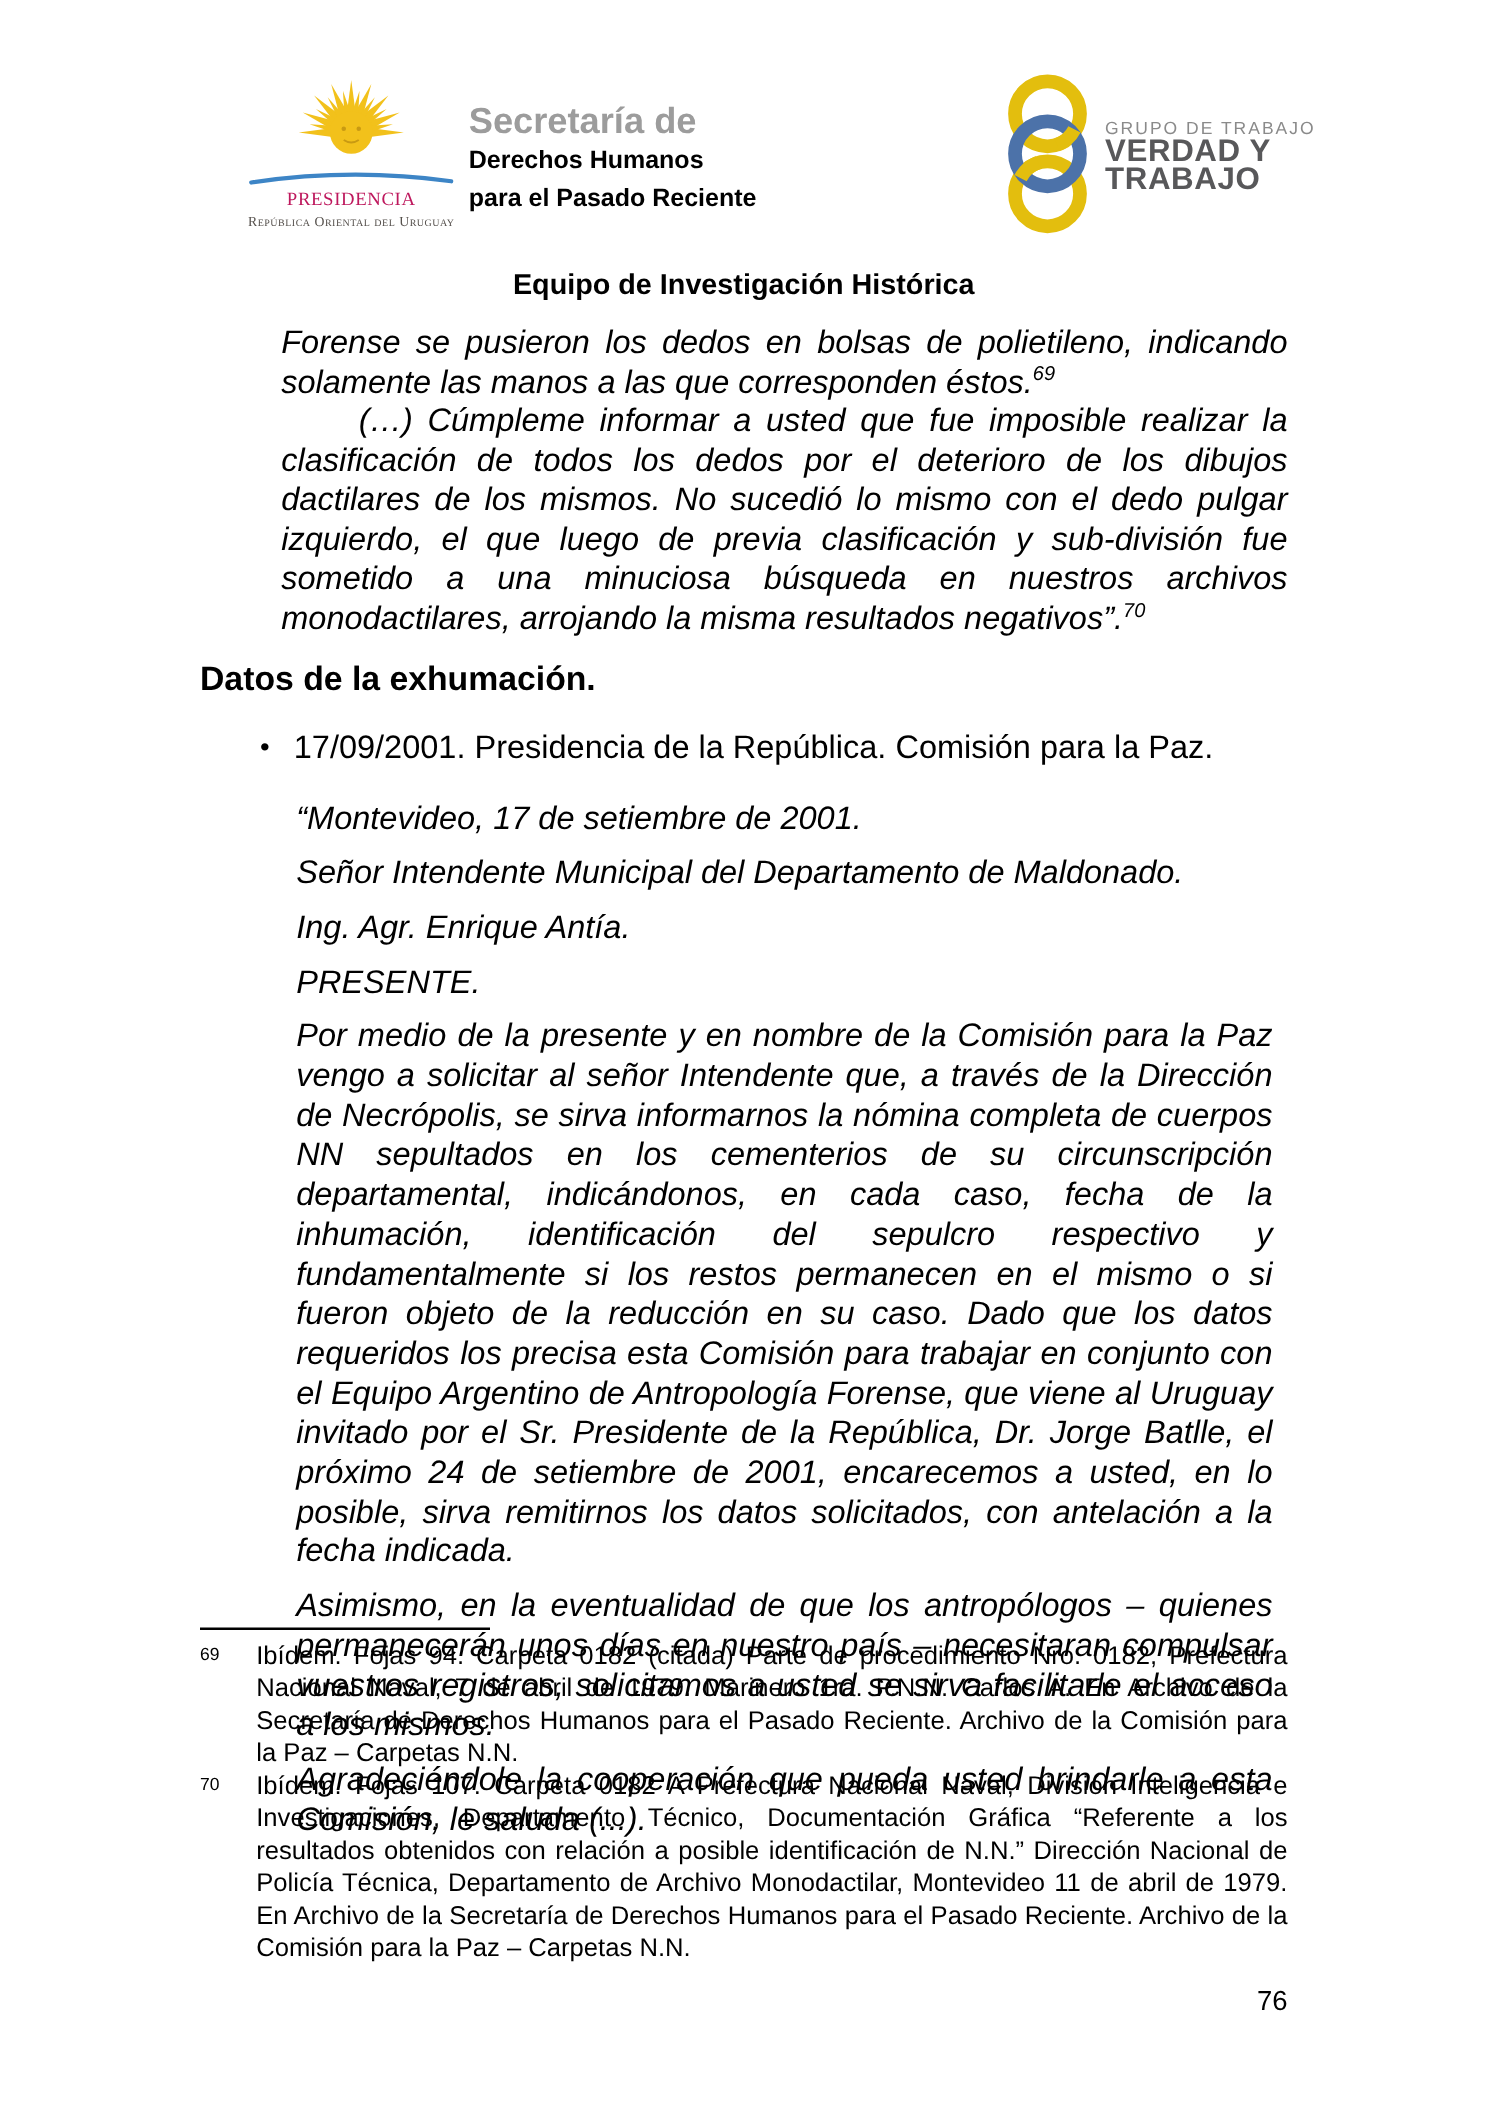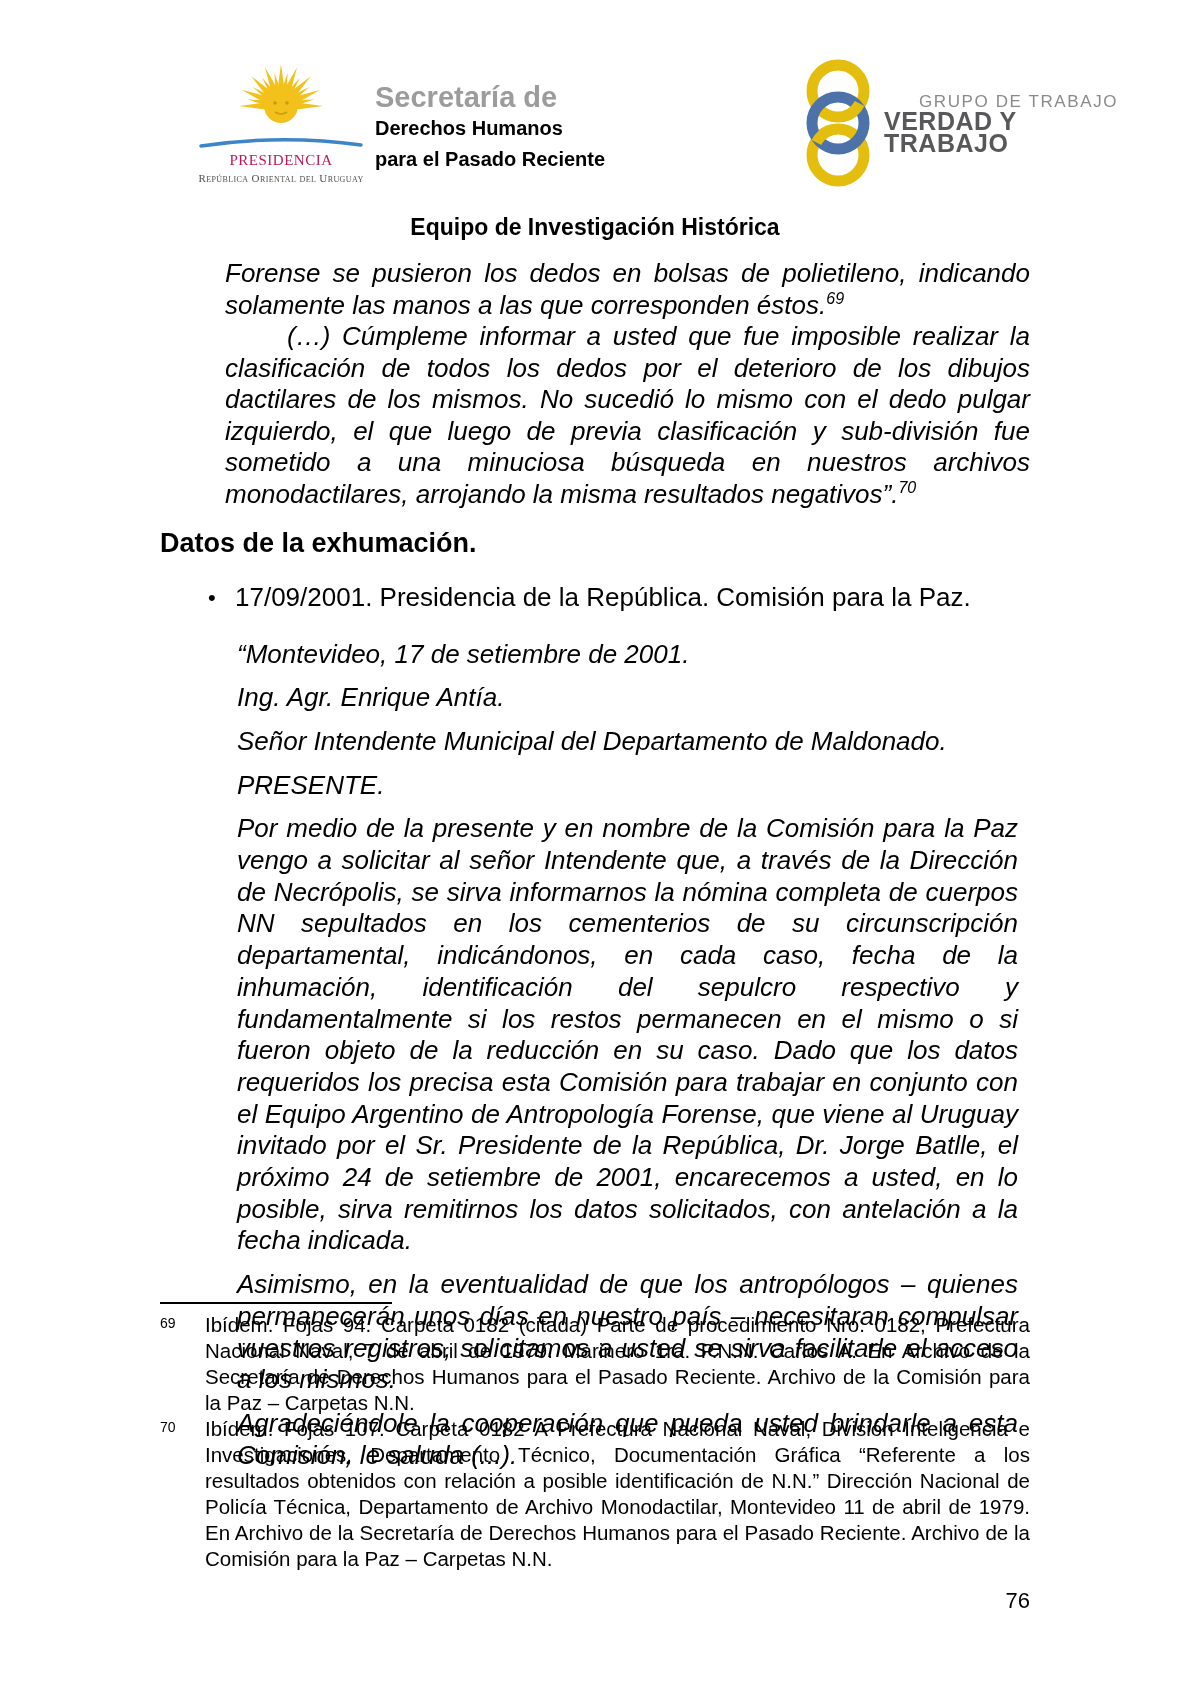--- a/index.html
+++ b/index.html
@@ -28,21 +28,21 @@
     font-family:"Liberation Serif", serif;
     font-variant:small-caps;
     font-size:11px;line-height:13px;color:#55504c;letter-spacing:.4px;
   }
   .wordmark{position:absolute;left:375px;top:82px;}
   .wm-light{font-size:29px;line-height:31px;color:#9c9c9c;font-weight:700;}
   .wm-bold{font-size:20px;line-height:31px;color:#000000;font-weight:700;}
   .logo-right{position:absolute;left:802px;top:58px;}
   .rings-wrap{position:absolute;left:0;top:0;}
   .gt-text{position:absolute;left:82px;top:36px;white-space:nowrap;}
-  .gt-line1{font-size:17px;line-height:16px;letter-spacing:1.6px;color:#8a8a8a;margin-left:35px;}
+  .gt-line1{font-size:14px;line-height:16px;letter-spacing:1.6px;color:#8a8a8a;}
   .gt-line2,.gt-line3{font-size:25px;line-height:22px;font-weight:700;color:#58585a;letter-spacing:.5px;}
   
   .content{
     position:absolute;left:160px;top:212px;width:870px;
   }
   .doc-title{
     text-align:center;font-weight:700;font-size:23px;line-height:30px;margin:0 0 16px 0;
   }
   p.quote{
     margin:0 0 0 65px;
@@ -161,22 +161,22 @@
 
     <h2 class="section">Datos de la exhumación.</h2>
 
     <div class="bullet-row">
       <span class="bullet-marker">•</span>
       <span>17/09/2001. Presidencia de la República. Comisión para la Paz.</span>
     </div>
 
     <div class="letter">
       <p>“Montevideo, 17 de setiembre de 2001.</p>
+      <p>Señor Intendente Municipal del Departamento de Maldonado.</p>
       <p>Ing. Agr. Enrique Antía.</p>
-      <p>Señor Intendente Municipal del Departamento de Maldonado.</p>
       <p>PRESENTE.</p>
       <p>Por medio de la presente y en nombre de la Comisión para la Paz vengo a solicitar al señor Intendente que, a través de la Dirección de Necrópolis, se sirva informarnos la nómina completa de cuerpos NN sepultados en los cementerios de su circunscripción departamental, indicándonos, en cada caso, fecha de la inhumación, identificación del sepulcro respectivo y fundamentalmente si los restos permanecen en el mismo o si fueron objeto de la reducción en su caso. Dado que los datos requeridos los precisa esta Comisión para trabajar en conjunto con el Equipo Argentino de Antropología Forense, que viene al Uruguay invitado por el Sr. Presidente de la República, Dr. Jorge Batlle, el próximo 24 de setiembre de 2001, encarecemos a usted, en lo posible, sirva remitirnos los datos solicitados, con antelación a la fecha indicada.</p>
       <p>Asimismo, en la eventualidad de que los antropólogos – quienes permanecerán unos días en nuestro país – necesitaran compulsar vuestros registros, solicitamos a usted se sirva facilitarle el acceso a los mismos.</p>
       <p>Agradeciéndole la cooperación que pueda usted brindarle a esta Comisión, le saluda (...).</p>
     </div>
   </div>
 
   <div class="footnotes">
     <div class="fn-sep"></div>
 

